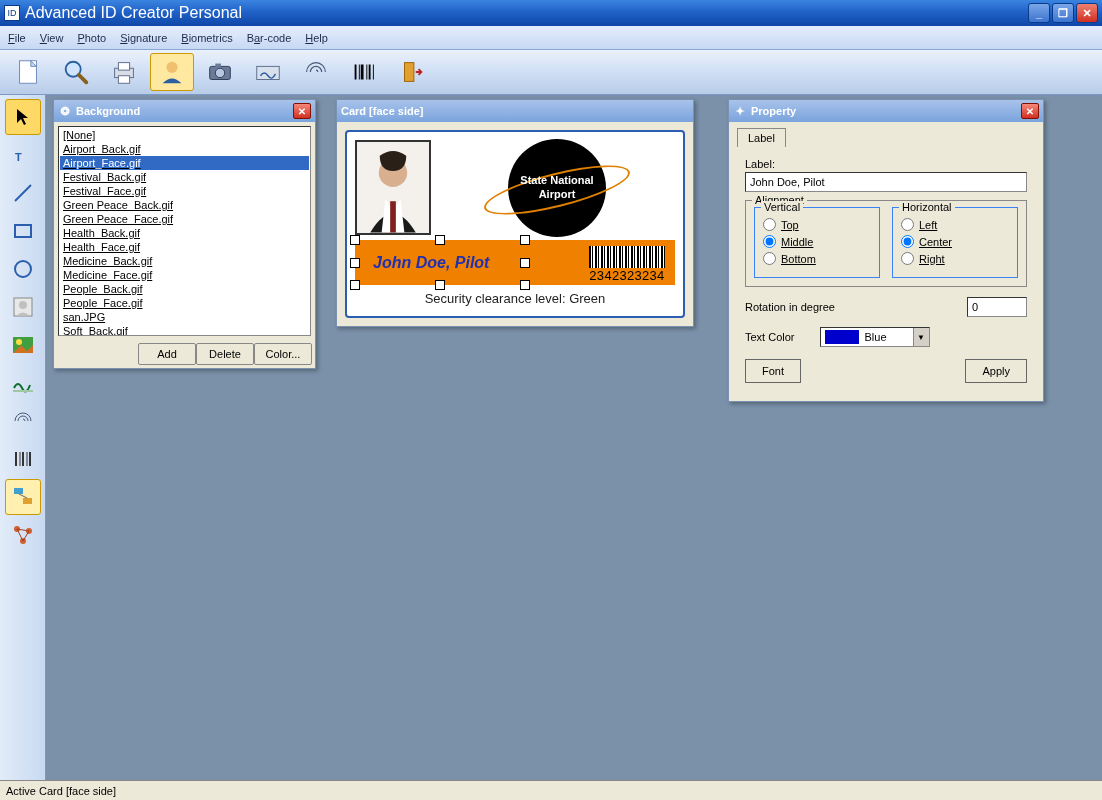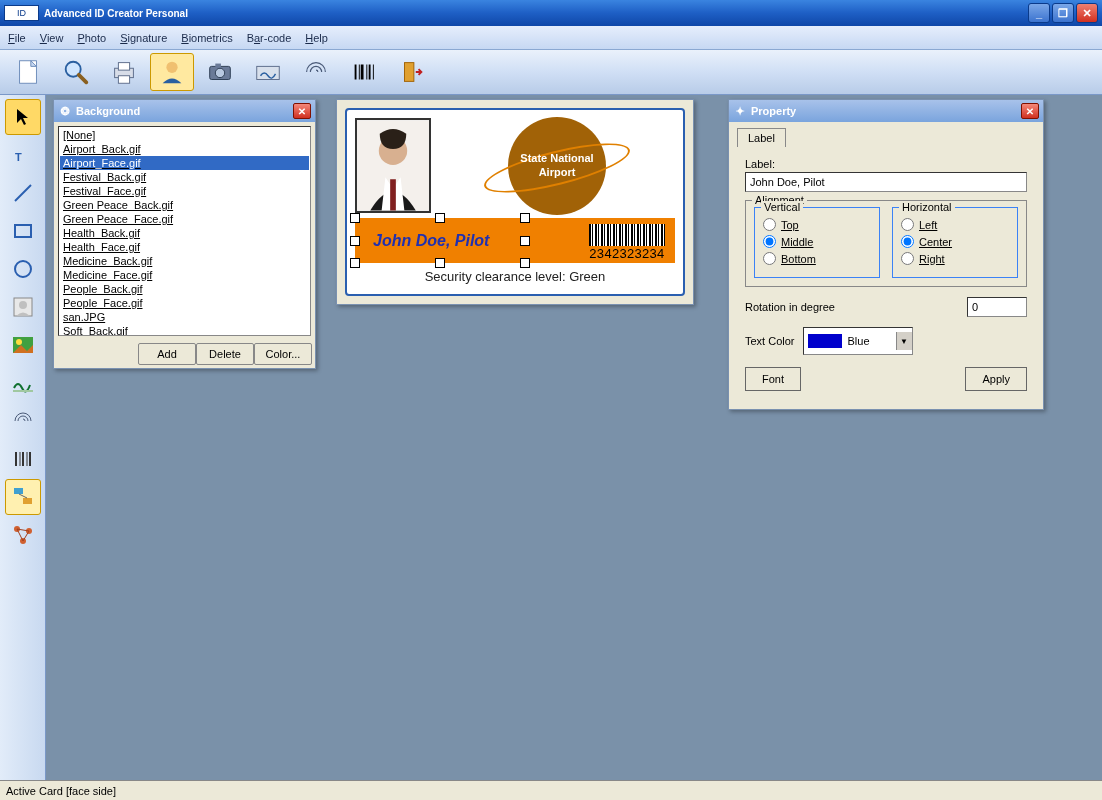--- a/index.html
+++ b/index.html
@@ -1,21 +1,21 @@
 <!DOCTYPE html>
 <html><head>
 <meta charset="utf-8">
 <style>
 * { box-sizing: border-box; margin: 0; padding: 0; font-family: Tahoma, Arial, sans-serif; font-size: 11px; }
 body { width: 1102px; height: 800px; background: #7a91a9; overflow: hidden; }
 
 
 .titlebar { height: 26px; background: linear-gradient(to bottom, #3a84e0 0%, #1e5fc5 50%, #0f47a8 100%); display: flex; align-items: center; color: #fff; padding: 0 4px; }
-.titlebar .app-icon { width: 35px; height: 16px; background: #fff; margin-right: 5px; border: 1px solid #0a3a8a; display:flex;align-items:center;justify-content:center;font-size:9px;color:#0a3a8a; }
-.titlebar .title { font-weight: bold; font-size: 10px; flex: 1; }
+.titlebar .app-icon { width: 16px; height: 16px; background: #fff; margin-right: 5px; border: 1px solid #0a3a8a; display:flex;align-items:center;justify-content:center;font-size:9px;color:#0a3a8a; }
+.titlebar .title { font-weight: normal; font-size: 16px; flex: 1; }
 .win-ctrls { display: flex; gap: 2px; }
 .win-btn { width: 22px; height: 20px; background: linear-gradient(to bottom,#7aa7e8,#3b73cf); border: 1px solid #0a3a8a; border-radius: 3px; color:#fff; display:flex;align-items:center;justify-content:center;font-weight:bold;font-size:11px;cursor:default; }
 .win-btn.close { background: linear-gradient(to bottom,#f08070,#d03020); }
 
 
 .menubar { height: 24px; background: linear-gradient(to bottom,#e6eefc,#c6d8f3); display: flex; align-items: center; padding: 0 8px; gap: 14px; border-bottom:1px solid #8aa8d2; }
 .menubar span { color:#1a2a4a; cursor:default; }
 .menubar span u { text-decoration: underline; }
 
 
@@ -45,21 +45,21 @@
 .bg-btns { display:flex; justify-content:flex-end; padding:3px; gap:0; }
 .bg-btns button { font-size:11px; padding:2px 4px; background:#ece9d8; border:1px solid #888; border-radius:2px; min-width:58px; height:22px; cursor:default; }
 
 
 #card-panel { left:336px; top:4px; width:358px; }
 .card-body { padding:8px; background:#ece9d8; }
 .idcard { background:#fff; border:2px solid #2a5fb0; border-radius:4px; padding:8px; position:relative; height:188px; }
 .card-top { display:flex; gap:8px; height:95px; }
 .photo-box { width:76px; height:95px; border:2px solid #333; background:#eee; display:flex;align-items:center;justify-content:center; }
 .logo-area { flex:1; position:relative; display:flex;align-items:center;justify-content:center; }
-.planet { width:98px; height:98px; border-radius:50%; background:#a16207; display:flex;align-items:center;justify-content:center;color:#fff;font-weight:bold;font-size:11px;text-align:center;line-height:1.2; position:relative; }
+.planet { width:98px; height:98px; border-radius:50%; background:#000000; display:flex;align-items:center;justify-content:center;color:#fff;font-weight:bold;font-size:11px;text-align:center;line-height:1.2; position:relative; }
 .ring { position:absolute; width:150px; height:34px; border:2px solid #e08000; border-radius:50%; transform:rotate(-14deg); left:-26px; top:34px; }
 .orange-band { margin-top:5px; height:45px; background:#f08000; position:relative; display:flex; align-items:center; }
 .selhandle { position:absolute; width:10px; height:10px; background:#fff; border:1px solid #000; }
 .name-text { font-style:italic; font-weight:bold; font-size:16px; color:#2030b0; margin-left:18px; }
 .barcode-area { position:absolute; right:10px; top:6px; text-align:center; }
 .barcode { width:76px; height:22px; background: repeating-linear-gradient(90deg,#000 0 2px,#fff 2px 3px,#000 3px 4px,#fff 4px 6px); }
 .barcode-num { font-size:13px; color:#000; letter-spacing:0.3px; }
 .sec-line { text-align:center; margin-top:6px; font-size:13px; color:#222; }
 
 
@@ -68,23 +68,23 @@
 .tab { display:inline-block; border:1px solid #888; border-bottom:none; padding:3px 10px; background:#ece9d8; font-size:11px; }
 .prop-inner { border:1px solid #888; padding:8px; margin-top:-1px; background:#ece9d8; border:none; }
 .lbl { display:block; margin-bottom:2px; margin-top:4px; }
 .txtinput { width:100%; border:1px inset #888; background:#fff; padding:2px 4px; font-size:11px; height:20px; }
 .group { border:1px solid #888; padding:6px 8px 8px 8px; margin-top:8px; position:relative;text-decoration:underline; }
 .group-title { position:absolute; top:-7px; left:6px; background:#ece9d8; padding:0 3px; font-size:11px; }
 .align-cols { display:flex; gap:12px; }
 .subgroup { border:1px solid #3b82f6; padding:6px 8px 8px 8px; flex:1; position:relative; }
 .radio-row { display:flex; align-items:center; gap:5px; margin:4px 0; font-size:11px; }
 .radio-row input { margin:0; }
-.row { display:flex; align-items:center; gap:8px; margin-top:10px; }
+.row { display:flex; align-items:center; gap:25px; margin-top:10px; }
 .numinput { width:60px; border:1px inset #888; background:#fff; padding:2px 4px; height:20px; font-size:11px; }
-.colorcombo { display:flex; align-items:center; border:1px inset #888; background:#fff; height:28px; width:110px; }
+.colorcombo { display:flex; align-items:center; border:1px inset #888; background:#fff; height:20px; width:110px; }
 .colorcombo .swatch { width:34px; height:14px; background:#0000cc; margin:0 4px; }
 .colorcombo .ddl { flex:1; padding:0 2px; font-size:11px; }
 .colorcombo .arrow { width:16px; height:18px; background:#d4d0c8; border-left:1px solid #888; display:flex;align-items:center;justify-content:center;font-size:8px; }
 .btn { background:#ece9d8; border:1px solid #666; padding:3px 16px; font-size:11px; cursor:default; height:24px; }
 .btnrow { display:flex; justify-content:space-between; margin-top:12px; }
 
 
 .statusbar { height:20px; background:#ece9d8; border-top:1px solid #888; display:flex;align-items:center;padding:6px 6px;font-size:11px; }
 
 
@@ -291,20 +291,23 @@
         <div>Soft_Back.gif</div>
       </div>
     <div class="bg-btns">
       <button>Add</button>
       <button>Delete</button>
       <button>Color...</button>
     </div>
   </div>
 
   <div id="card-panel" class="panel">
+    <div class="panel-header">
+      <span>Card [face side]</span>
+    </div>
     <div class="card-body">
       <div class="idcard">
         <div class="card-top">
           <div class="photo-box">
             <svg viewBox="0 0 76 95" width="76" height="95">
                 <rect width="76" height="95" fill="#f4f0ec"></rect>
                 <circle cx="38" cy="32" r="15" fill="#d8b090"></circle>
                 <path d="M38 30 q-14 0 -14 -16 q14 -10 28 0 q0 16 -14 16" fill="#2a2018"></path>
                 <path d="M14 95 Q38 55 62 95 Z" fill="#1a1a1a"></path>
                 <path d="M30 60 L38 72 L46 60 L50 95 L26 95 Z" fill="#fff"></path>

